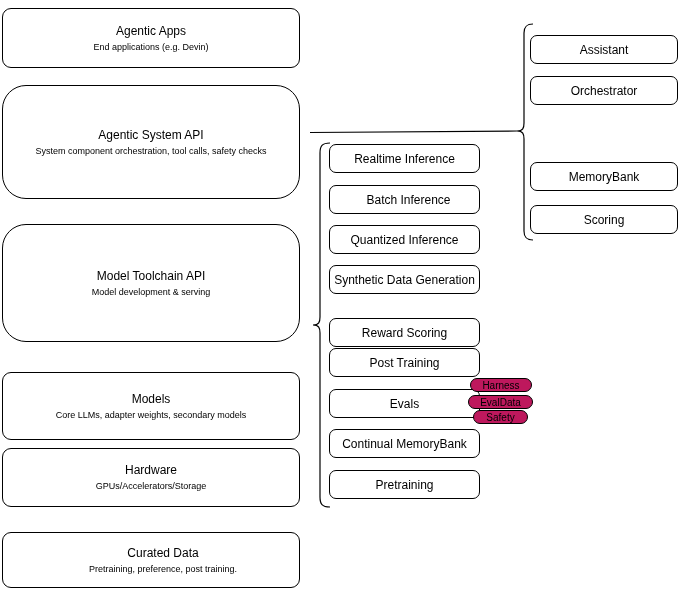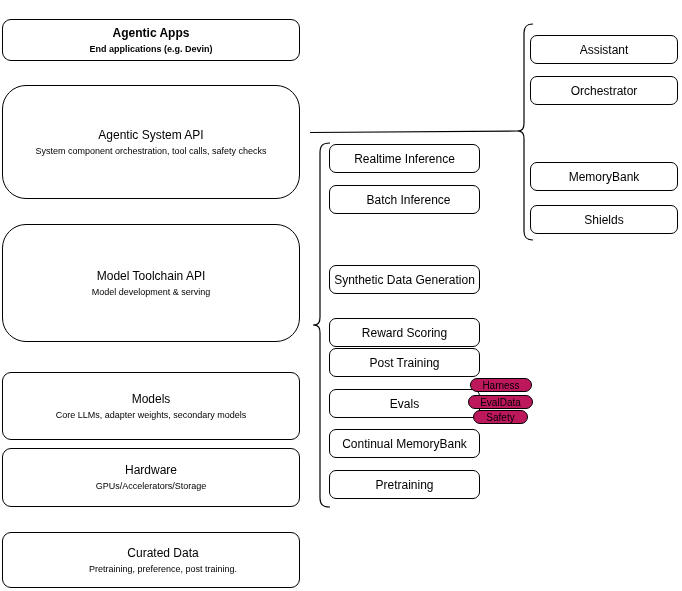--- a/index.html
+++ b/index.html
@@ -33,21 +33,21 @@
 
   <svg class="overlay" viewBox="0 0 682 591">
 
     <path d="M 310 132.5 L 517 131" fill="none" stroke="#000" stroke-width="1.2"></path>
 
     <path d="M 330 143 C 322 143 320 146 320 153 L 320 317 C 320 322 319 325 313 325 C 319 325 320 328 320 333 L 320 497 C 320 504 322 507 330 507" fill="none" stroke="#000" stroke-width="1.2"></path>
 
     <path d="M 533 24 C 526 24 524 27 524 33 L 524 123 C 524 128 523 131 517 131 C 523 131 524 134 524 139 L 524 231 C 524 237 526 240 533 240" fill="none" stroke="#000" stroke-width="1.2"></path>
   </svg>
 
-  <div class="node leftbox" style="top:19px; height:42px;font-weight:bold;">
+  <div class="node leftbox" style="top:8px; height:60px;">
     <div class="title">Agentic Apps</div>
     <div class="subtitle">End applications (e.g. Devin)</div>
   </div>
 
   <div class="node leftbox bigradius" style="top:85px; height:114px;">
     <div class="title">Agentic System API</div>
     <div class="subtitle">System component orchestration, tool calls, safety checks</div>
   </div>
 
   <div class="node leftbox bigradius" style="top:224px; height:118px;">
@@ -68,20 +68,23 @@
   <div class="node leftbox" style="top:532px; height:56px;padding-left:24px;">
     <div class="title">Curated Data</div>
     <div class="subtitle">Pretraining, preference, post training.</div>
   </div>
 
   <div class="node midbox" style="top:144px;">
     <div>Realtime Inference</div>
   </div>
   <div class="node midbox" style="top:185px;padding-left:8px;">
     <div>Batch Inference</div>
+  </div>
+  <div class="node midbox" style="top:225px;">
+    <div>Quantized Inference</div>
   </div>
   <div class="node midbox" style="top:265px;">
     <div>Synthetic Data Generation</div>
   </div>
   <div class="node midbox" style="top:318px;">
     <div>Reward Scoring</div>
   </div>
   <div class="node midbox" style="top:348px;">
     <div>Post Training</div>
   </div>
@@ -108,16 +111,16 @@
   <div class="node rightbox" style="top:35px;">
     <div>Assistant</div>
   </div>
   <div class="node rightbox" style="top:76px;">
     <div>Orchestrator</div>
   </div>
   <div class="node rightbox" style="top:162px;">
     <div>MemoryBank</div>
   </div>
   <div class="node rightbox" style="top:205px;">
-    <div>Shields</div>
+    <div>Scoring</div>
   </div>
 
 </div>
 
 </body></html>

